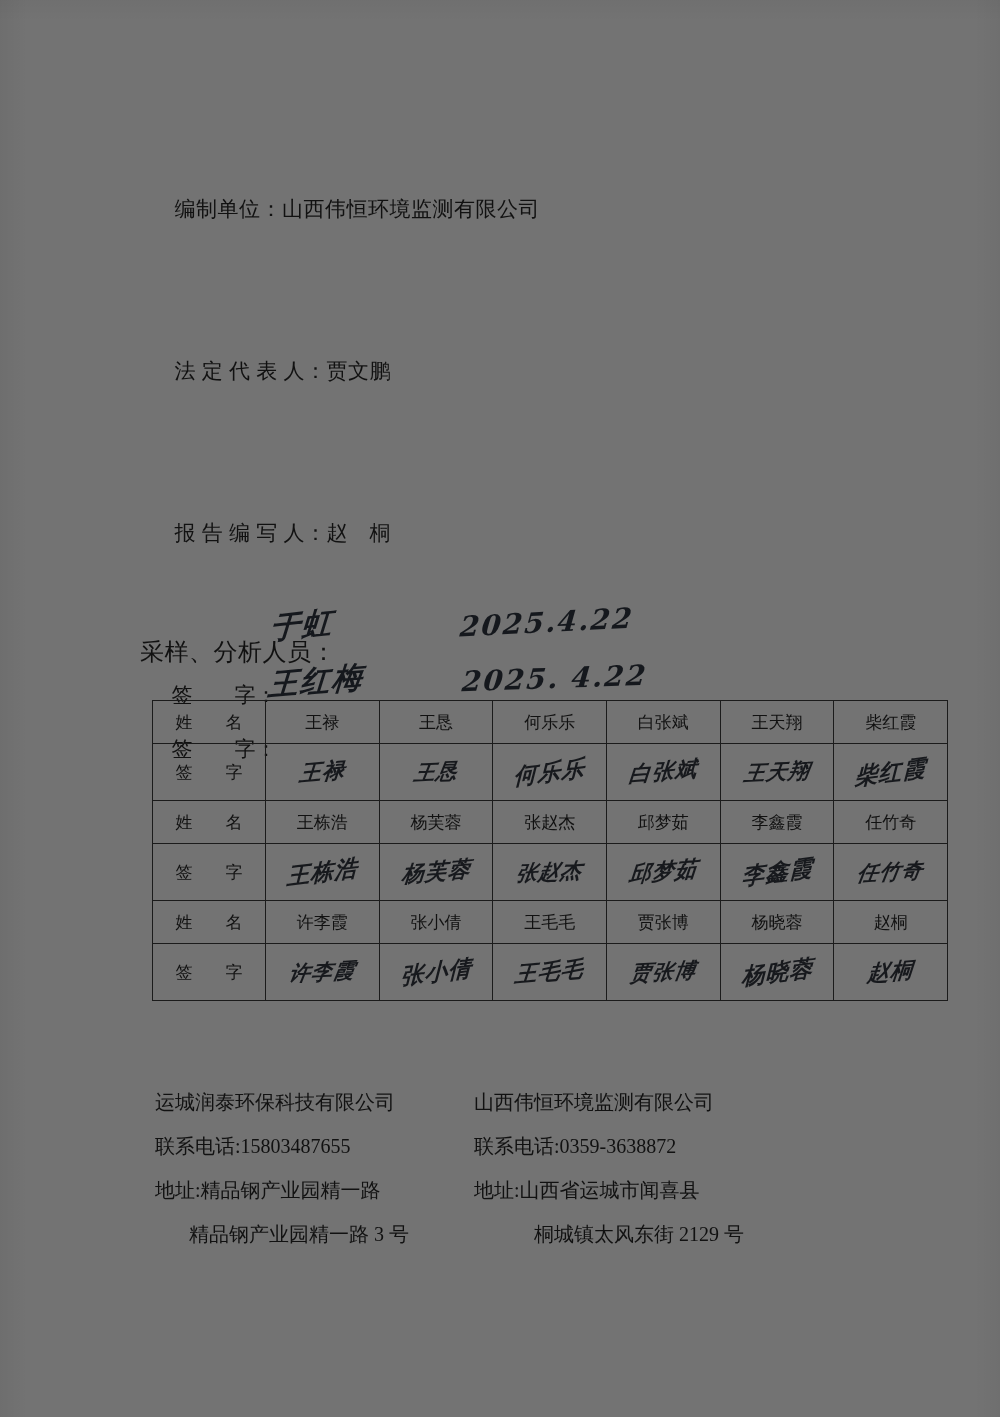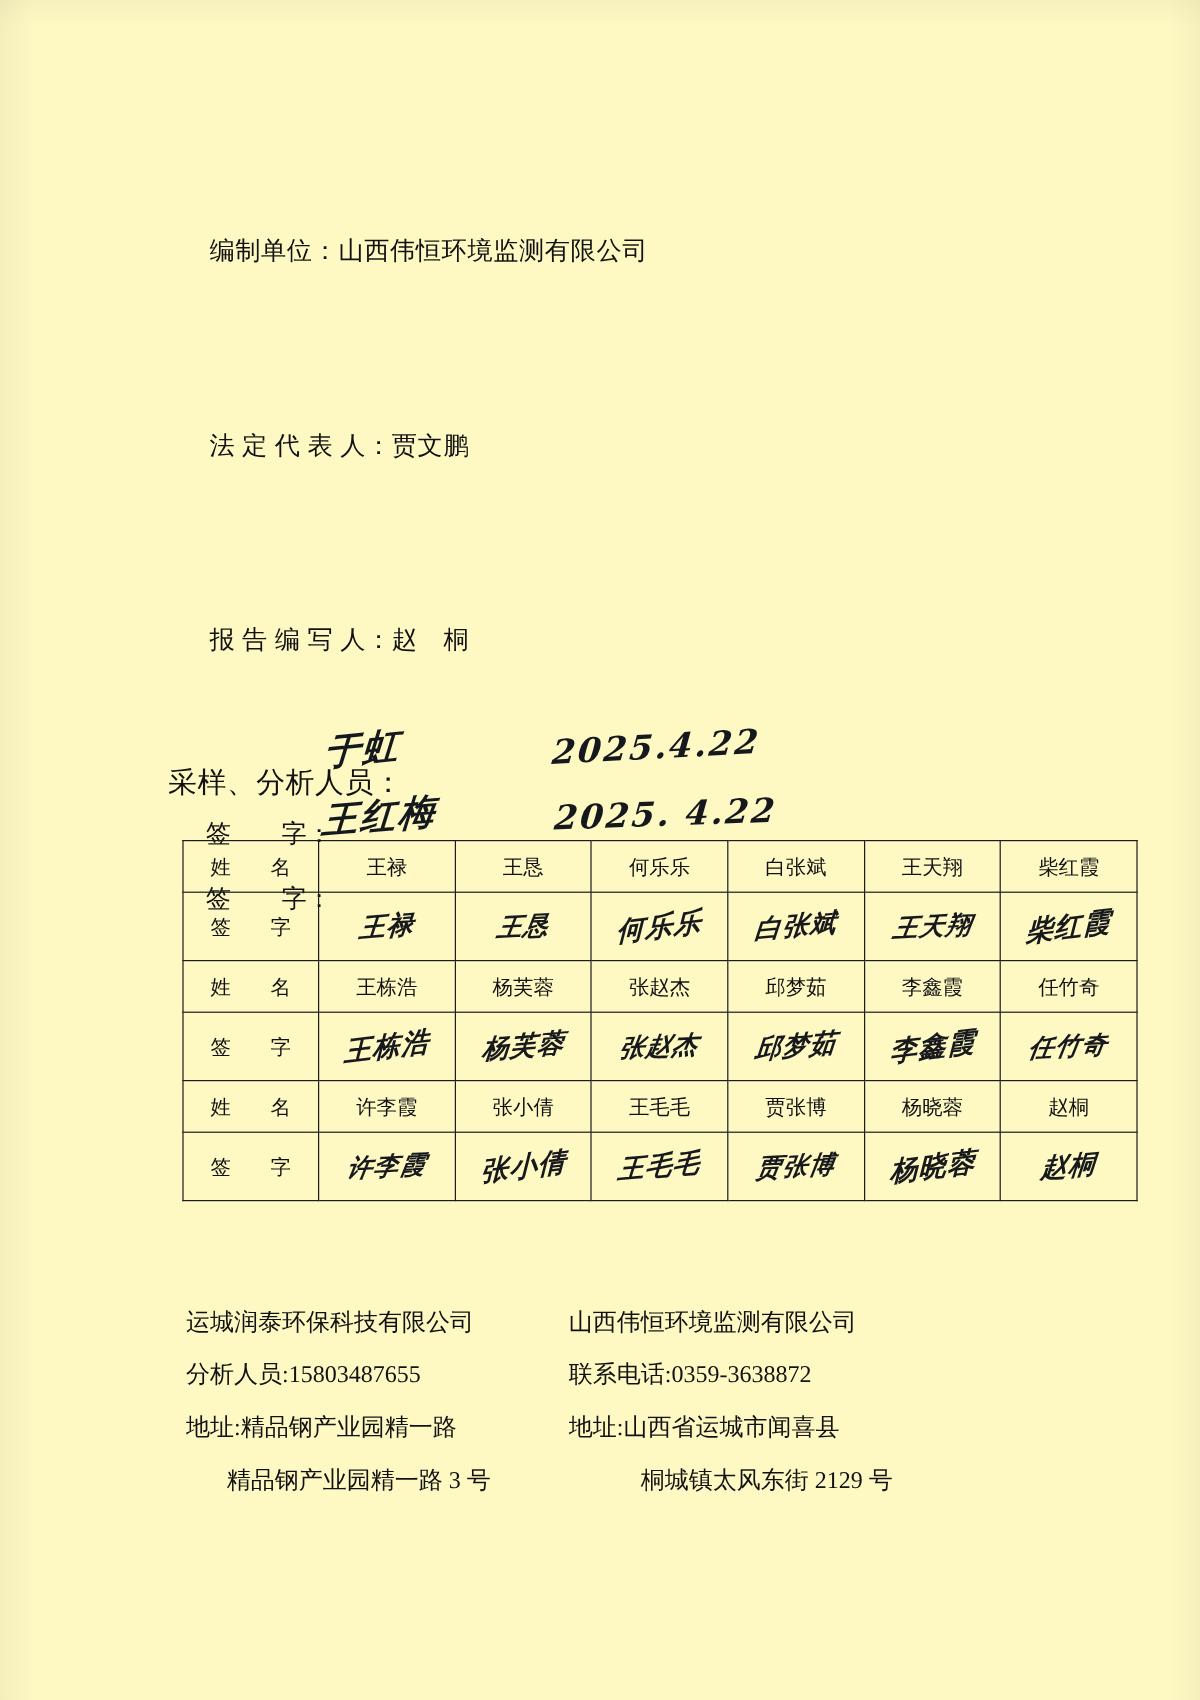--- a/index.html
+++ b/index.html
@@ -11,21 +11,21 @@
     width: 1000px;
     height: 1417px;
     position: relative;
     font-family: "Liberation Serif", "DejaVu Serif", serif;
     color: #111;
     overflow: hidden;
   }
   .page {
     position: absolute;
     inset: 0;
-    background: #fef9c3;
+    background: #737373;
   }
   
   .page::before {
     content: "";
     position: absolute;
     inset: 0;
     background:
       linear-gradient(90deg, rgba(0,0,0,0.045) 0px, rgba(0,0,0,0.0) 28px),
       linear-gradient(270deg, rgba(0,0,0,0.035) 0px, rgba(0,0,0,0.0) 26px),
       linear-gradient(180deg, rgba(0,0,0,0.03) 0px, rgba(0,0,0,0.0) 22px);
@@ -272,21 +272,21 @@
         <td>
             <span class="cellsig">赵桐</span>
           </td>
       </tr>
     </tbody>
   </table>
 
   <div class="footer">
     <div class="fcol-left">
       <div class="frow">运城润泰环保科技有限公司</div>
-      <div class="frow">分析人员:15803487655</div>
+      <div class="frow">联系电话:15803487655</div>
       <div class="frow">地址:精品钢产业园精一路</div>
       <div class="frow indent">精品钢产业园精一路 3 号</div>
     </div>
     <div class="fcol-right">
       <div class="frow">山西伟恒环境监测有限公司</div>
       <div class="frow">联系电话:0359-3638872</div>
       <div class="frow">地址:山西省运城市闻喜县</div>
       <div class="frow indent2">桐城镇太风东街 2129 号</div>
     </div>
   </div>

